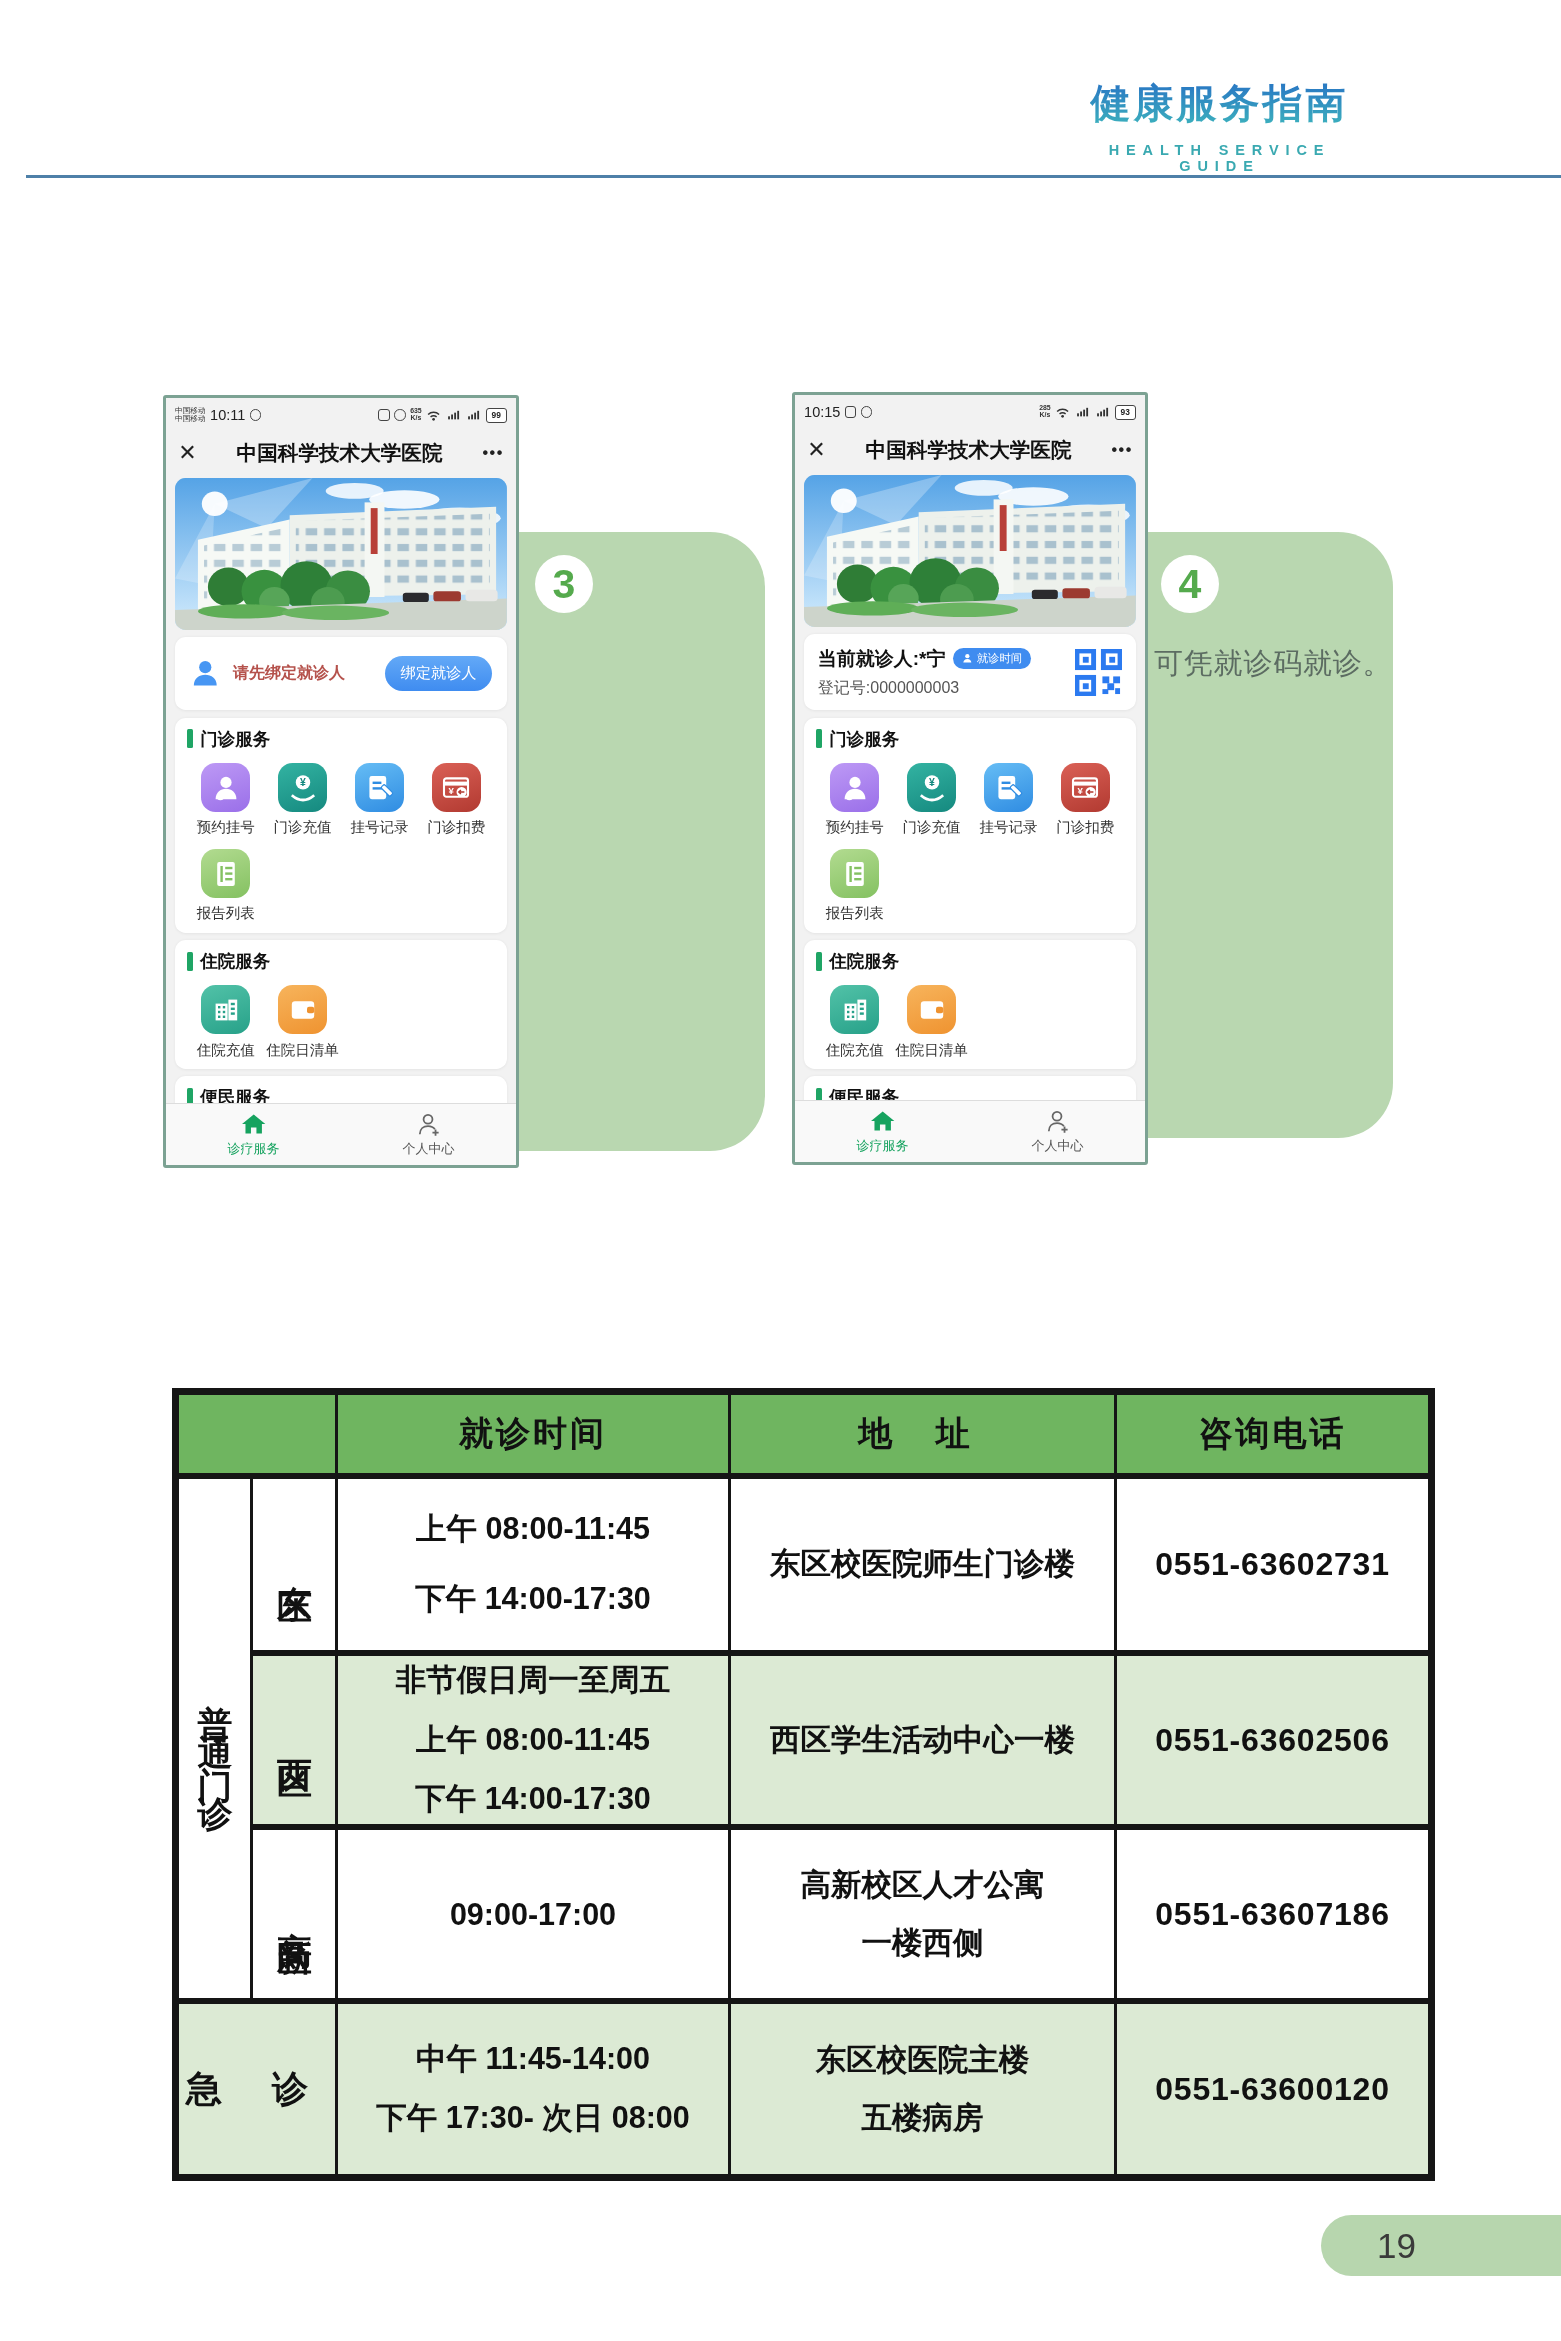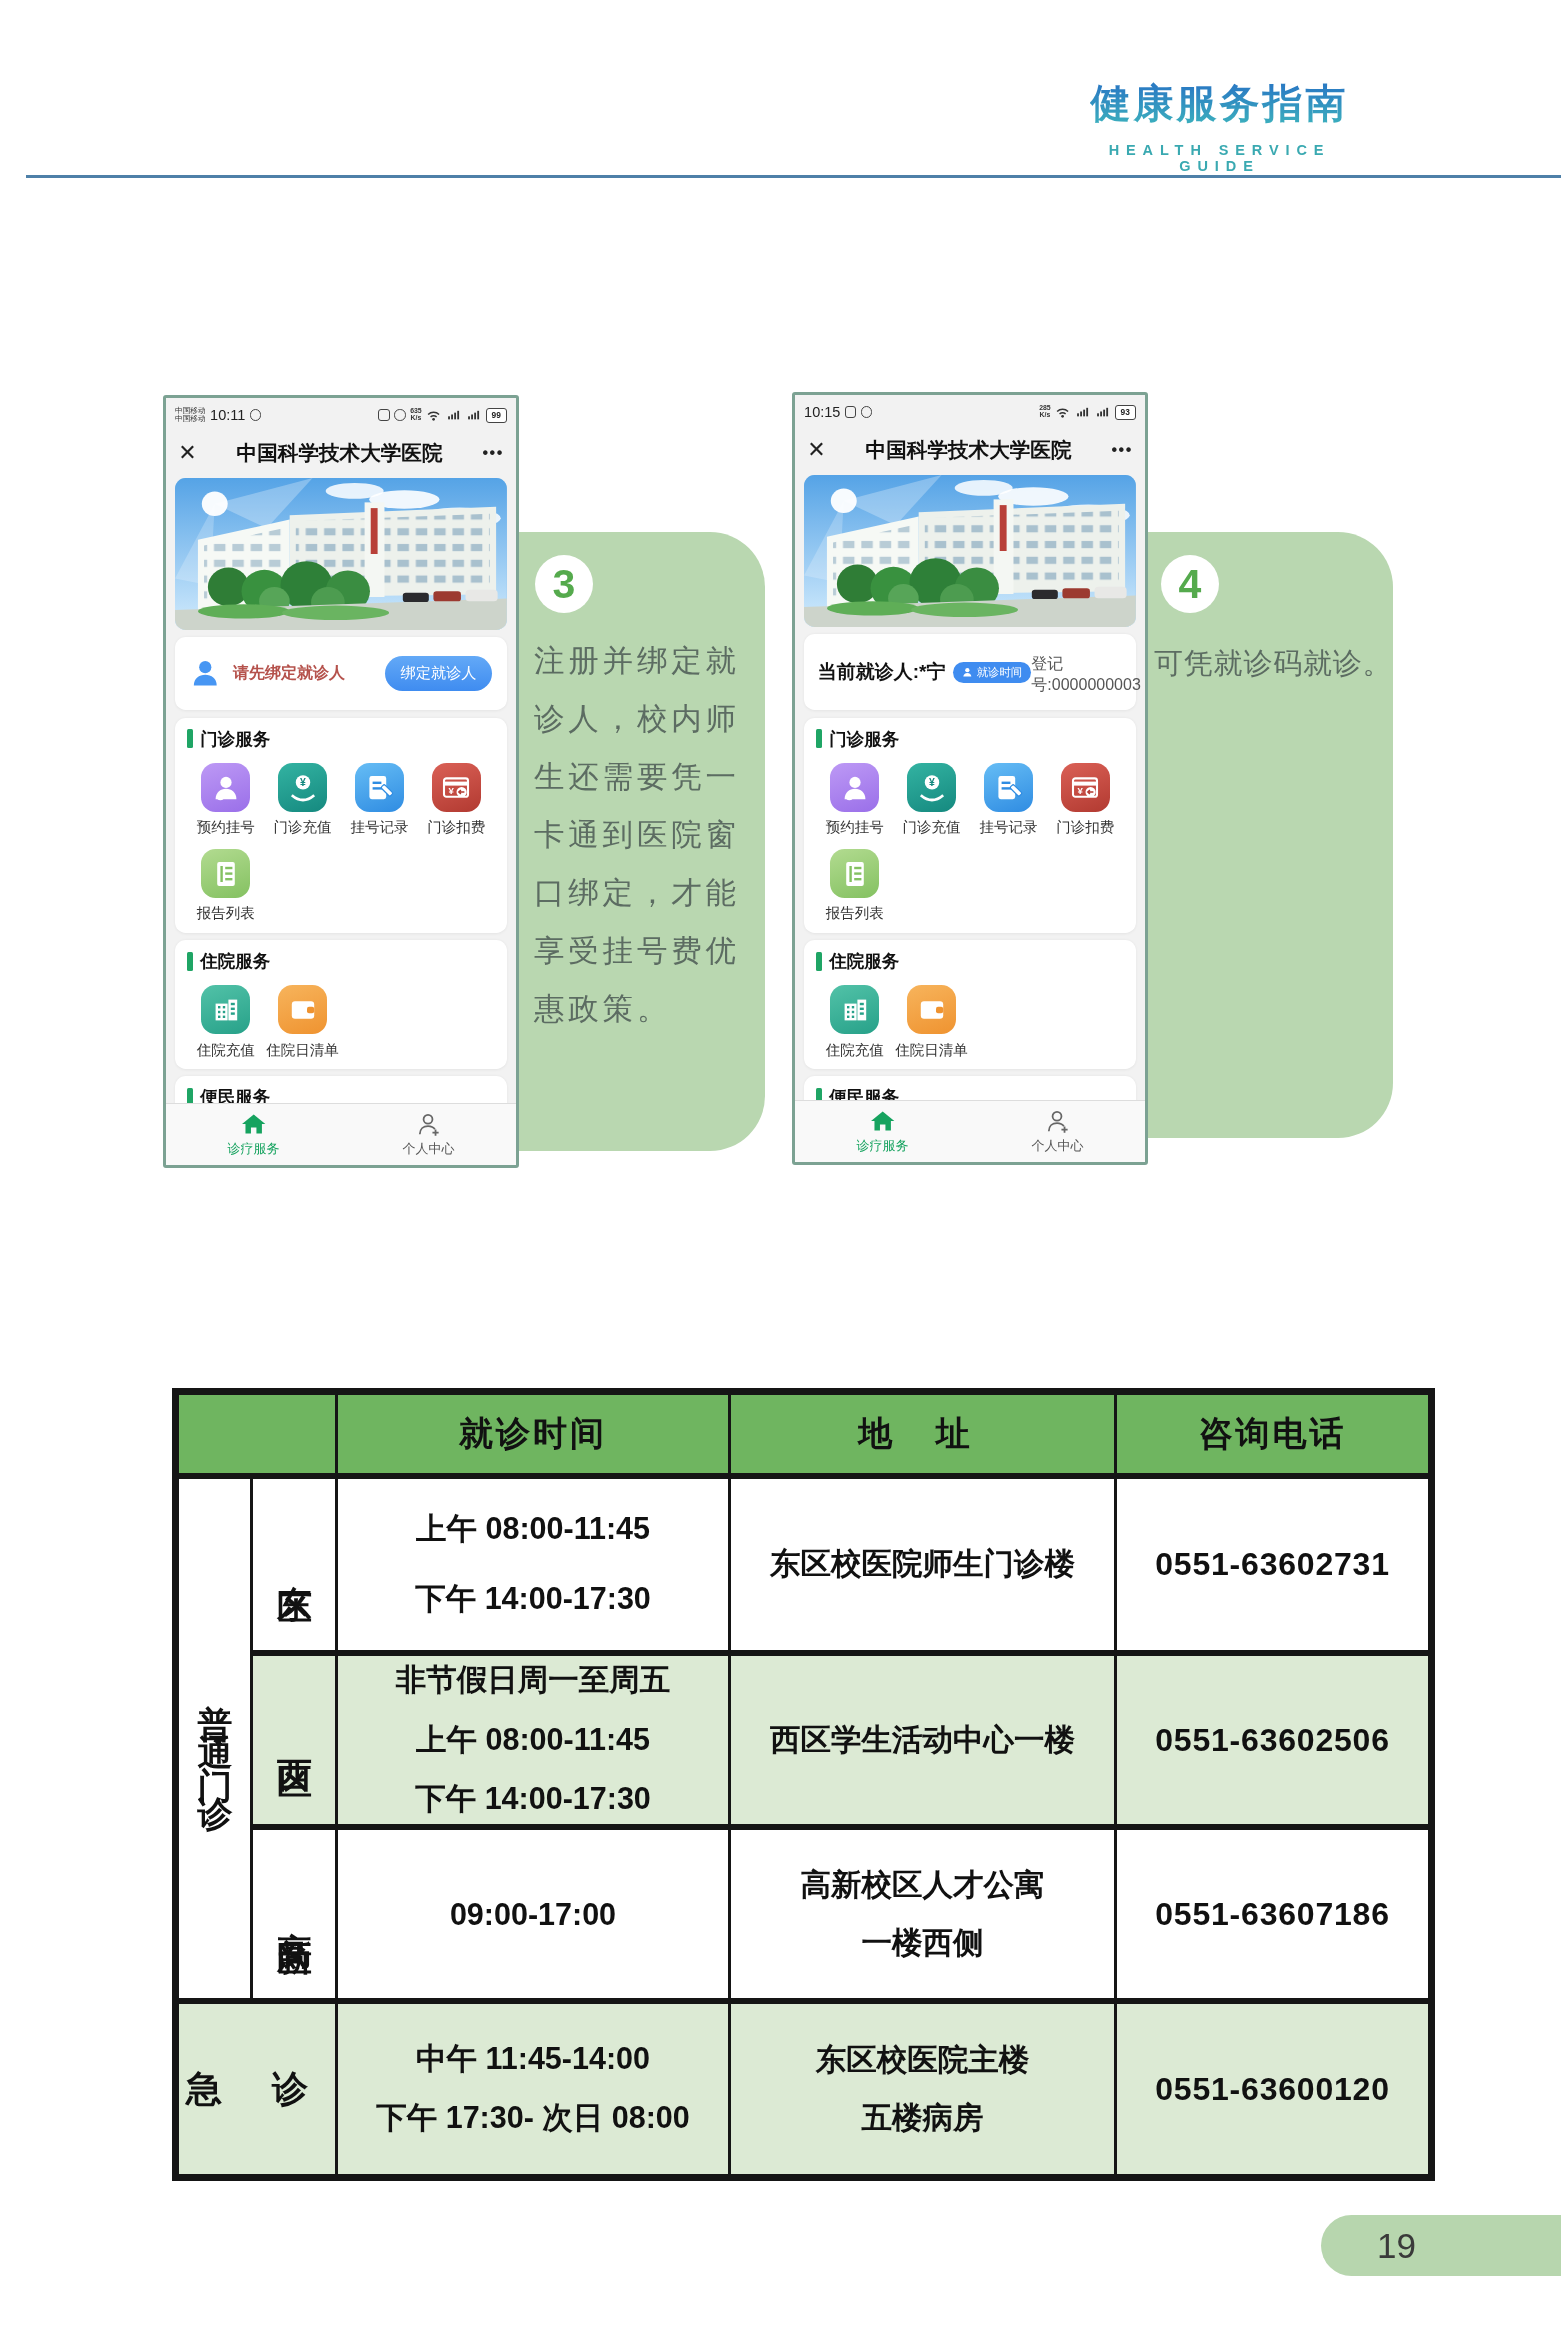--- a/index.html
+++ b/index.html
@@ -54,21 +54,21 @@
   .p-hero svg{width:100%;height:100%;display:block;}
 
   .p-card{background:#fff;border-radius:10.7px;margin:7.6px 9.1px;box-shadow:0 0.8px 3px rgba(0,0,0,.06);}
   .bind-card{height:73px;display:flex;align-items:center;gap:12.2px;padding:0 15.2px;}
   .bind-person{width:30.5px;height:30.5px;}
   .bind-notice{color:#b5524c;font-size:16px;font-weight:600;}
   .bind-btn{margin-left:auto;background:linear-gradient(180deg,#63a9f7,#3f8cf0);color:#fff;
             font-size:15.2px;padding:6.9px 15.2px;border-radius:18.3px;white-space:nowrap;}
 
   .patient-card{height:76px;display:flex;align-items:center;padding:0 13.7px;}
-  .pc-left{display:flex;flex-direction:row;}
+  .pc-left{display:flex;flex-direction:column;}
   .pc-row1{display:flex;align-items:center;gap:7.6px;}
   .pc-current{font-size:19px;font-weight:800;color:#111;white-space:nowrap;}
   .switch-pill{background:#3f8cf0;color:#fff;font-size:11.4px;padding:3px 9.1px;border-radius:12.2px;
                display:flex;align-items:center;gap:3.8px;white-space:nowrap;}
   .pc-reg{font-size:16px;color:#555;margin-top:6.1px;}
   .qr{margin-left:auto;width:47px;height:47px;}
 
   .sec{padding:9.1px 12.2px 9.1px;}
   .sec-head{display:flex;align-items:center;gap:7.6px;font-size:17.5px;font-weight:700;color:#111;}
   .sec-bar{width:5.3px;height:19px;border-radius:1.5px;background:#1fa565;}
@@ -264,21 +264,20 @@
 
   <div class="brand">
     <div class="brand-zh">健康服务指南</div>
     <div class="brand-en">HEALTH SERVICE GUIDE</div>
   </div>
   <div class="rule"></div>
 
   <div class="panel panel3"></div>
   <div class="panel panel4"></div>
   <div class="step-circle sc3">3</div>
-  <div class="step-text st3">注册并绑定就诊人，校内师生还需要凭一卡通到医院窗口绑定，才能享受挂号费优惠政策。</div>
   <div class="step-circle sc4">4</div>
   <div class="step-text st4">可凭就诊码就诊。</div>
 
   <div class="phone phone1">
     <div class="p-status">
       <div class="st-left">
         <div class="carriers">
           <div>中国移动</div>
           <div>中国移动</div>
         </div>

